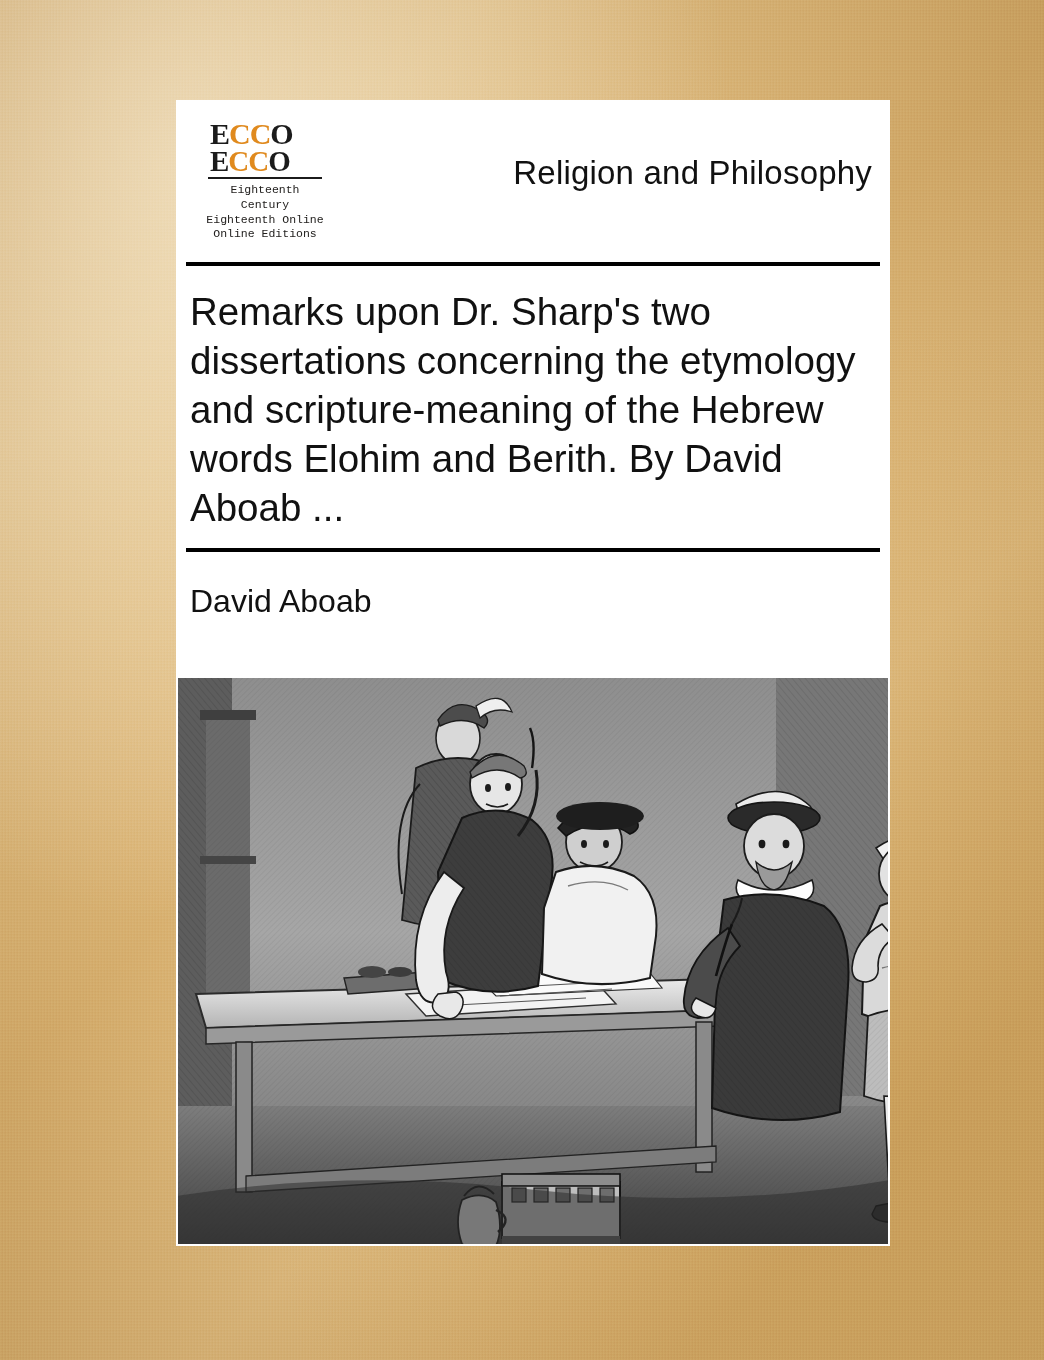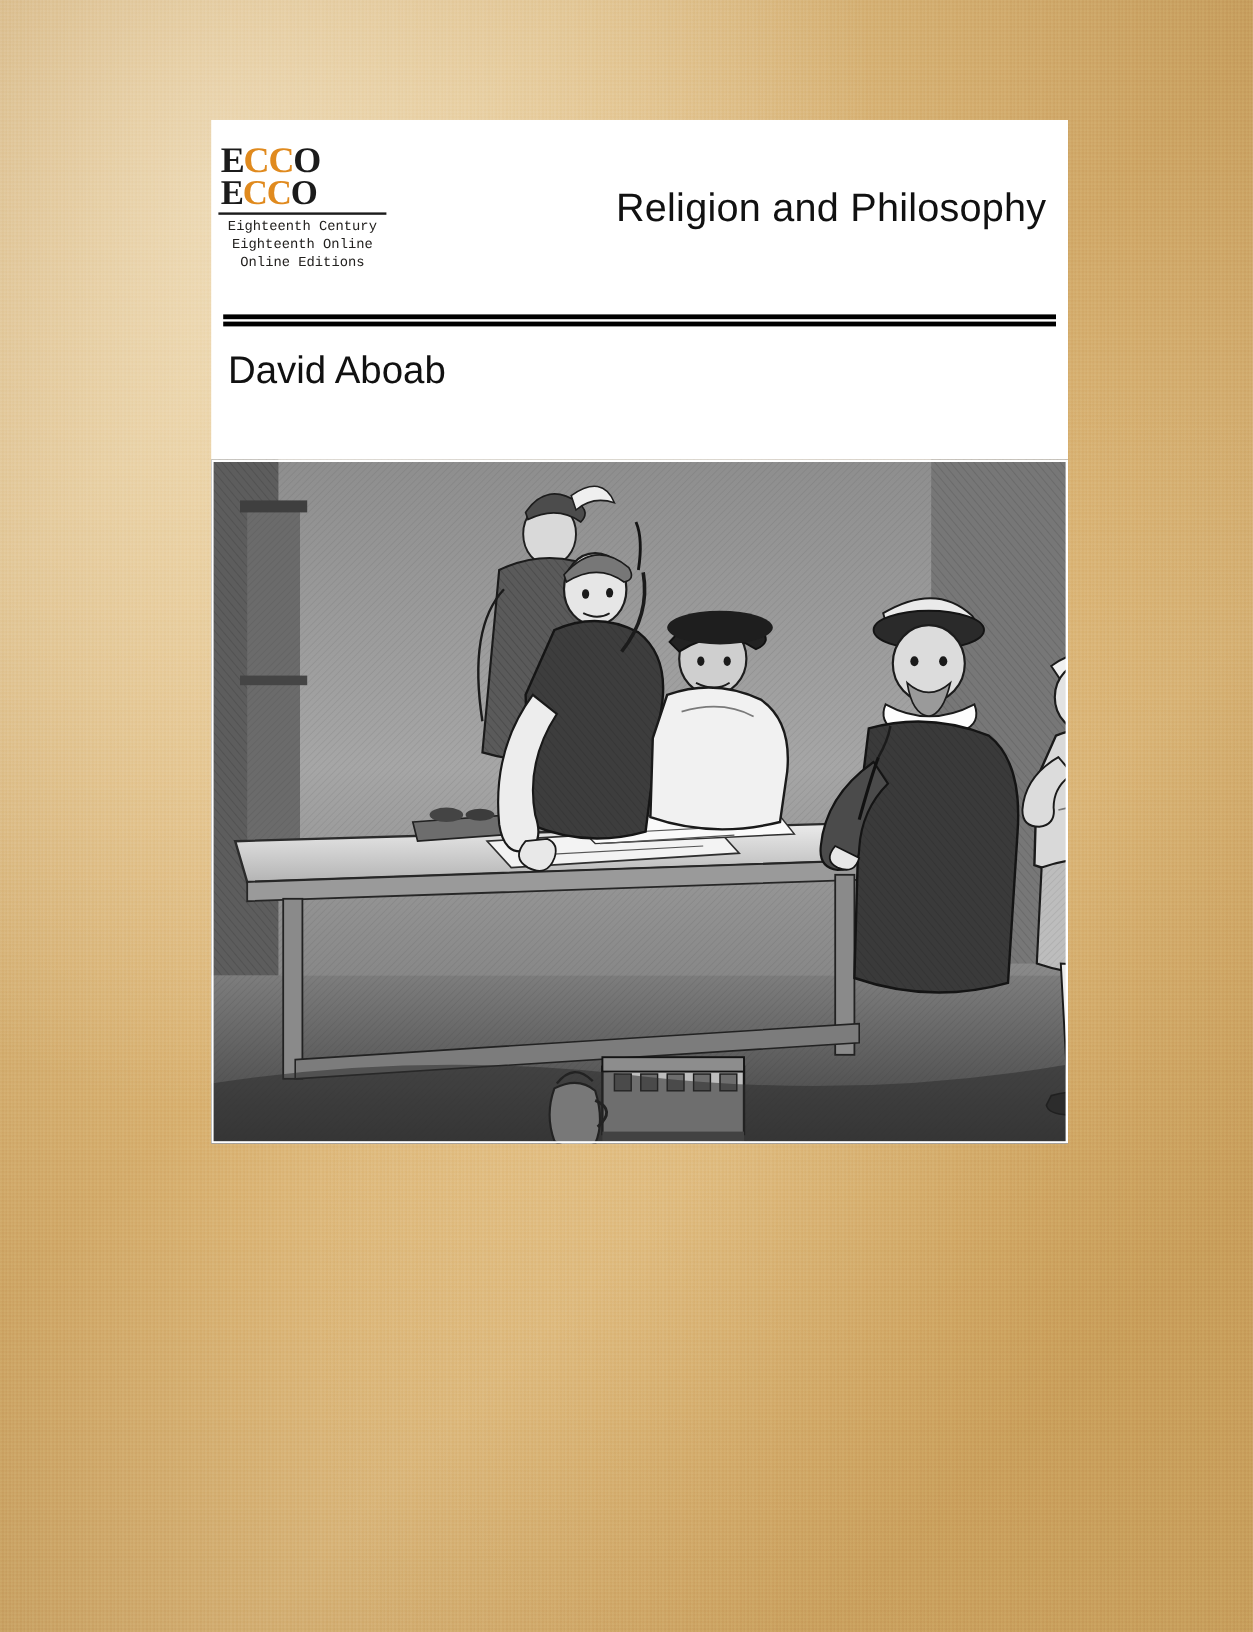--- a/index.html
+++ b/index.html
@@ -44,21 +44,21 @@
   }
   
   .header-band {
     display: flex;
     align-items: flex-start;
     height: 148px;
     padding: 12px 0 0 0;
   }
   .ecco-logo {
     width: 148px;
-    padding: 8px 0 0 4px;
+    padding: 8px 0 0 30px;
     box-sizing: border-box;
     text-align: center;
   }
   .ecco-mark {
     font-family: "Liberation Serif", serif;
     font-weight: bold;
     letter-spacing: -1px;
     line-height: 0.92;
     color: #1b1b1b;
     font-size: 30px;
@@ -99,21 +99,21 @@
   }
   .title {
     font-size: 38.5px;
     line-height: 1.27;
     color: #111;
     margin: 0;
     font-weight: normal;
   }
   
   .author-block {
-    padding: 18px 14px 56px 14px;
+    padding: 31px 14px 56px 14px;
   }
   .author {
     font-size: 32px;
     color: #111;
     margin: 0;
     font-weight: normal;
   }
   
   .illustration {
     width: 714px;
@@ -141,20 +141,23 @@
             <div>Eighteenth Century</div>
             <div>Eighteenth Online</div>
             <div>Online Editions</div>
           </div>
         </div>
         <div class="category">Religion and Philosophy</div>
       </div>
 
       <div class="hr-thick"></div>
 
+      <div class="title-block">
+        <h1 class="title">Remarks upon Dr. Sharp's two dissertations concerning the etymology and scripture-meaning of the Hebrew words Elohim and Berith. By David Aboab ...</h1>
+      </div>
 
       <div class="hr-thick"></div>
 
       <div class="author-block">
         <p class="author">David Aboab</p>
       </div>
     </div>
 
     <svg class="illustration" viewBox="0 0 714 570">
       <defs>

